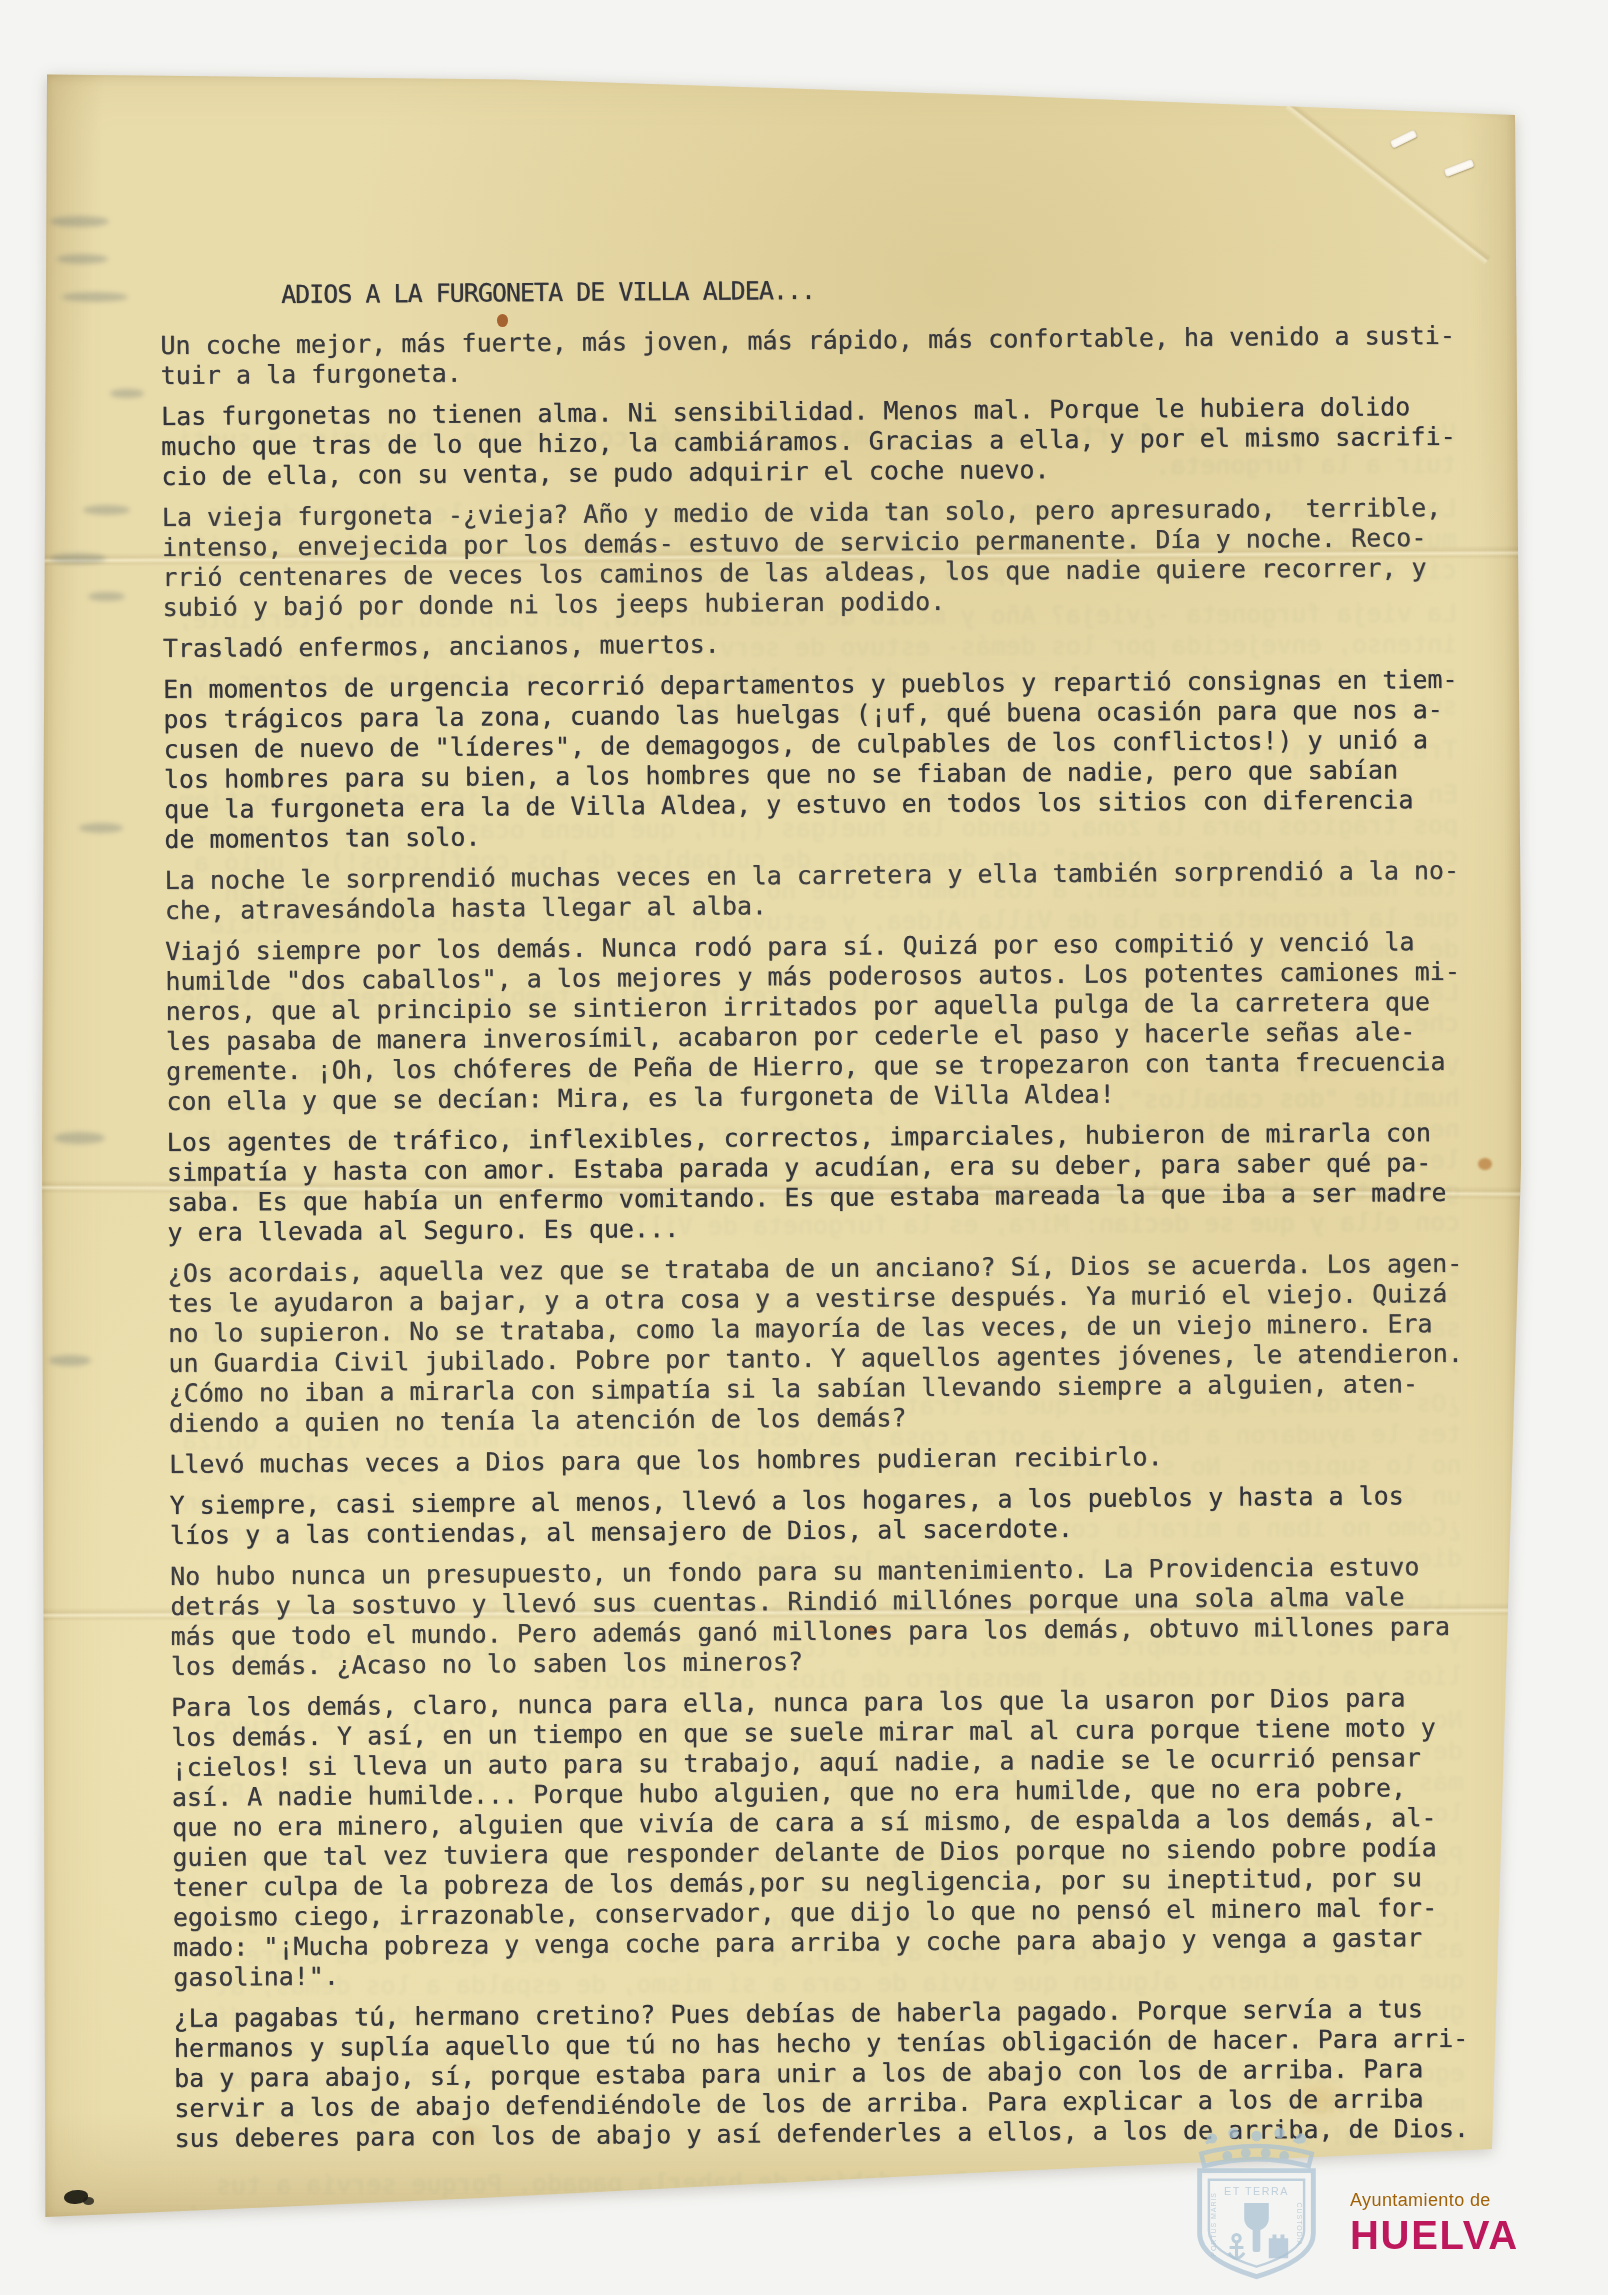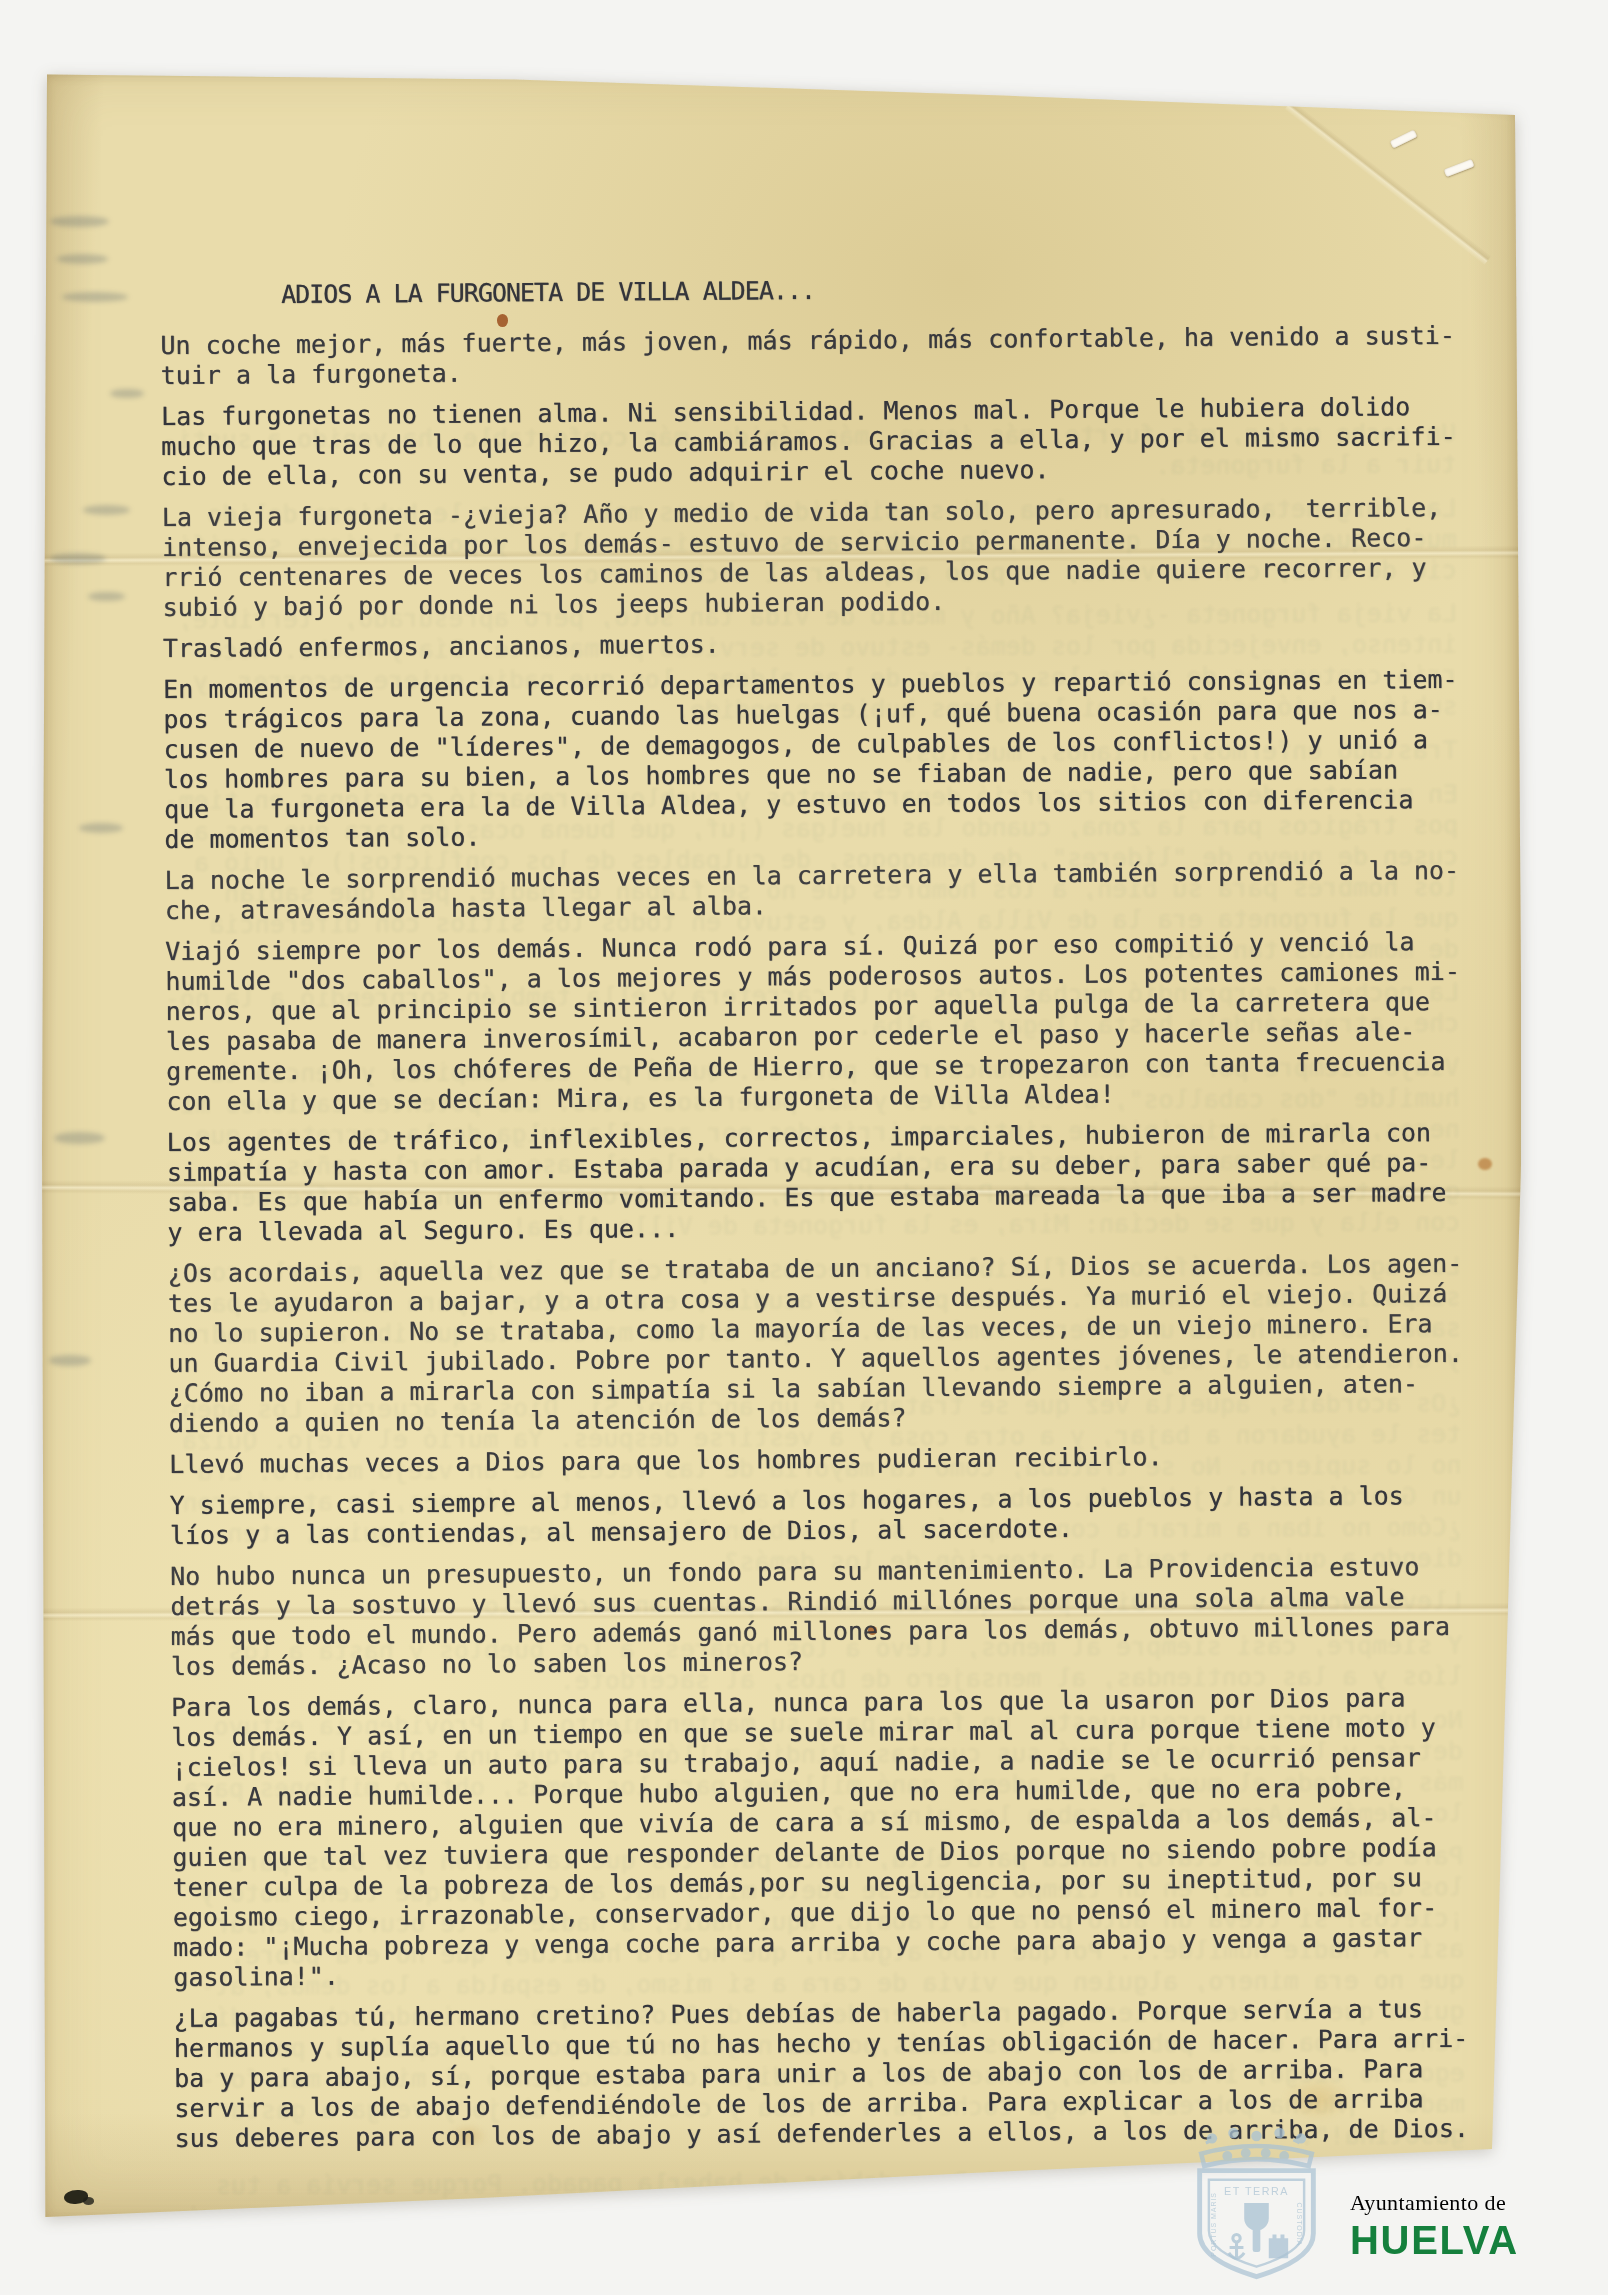--- a/index.html
+++ b/index.html
@@ -63,22 +63,22 @@
     margin:0 0 20px 121px;}
   .para{margin:0 0 11px 0;}
   .para:nth-child(3n){opacity:.94;}
   .para:nth-child(3n+1){opacity:.97;}
   .tline{display:block;white-space:pre;}
   .footer-mark{margin:13.5px 0 0 1024px;letter-spacing:5px;}
 
   .watermark{position:absolute;left:1157px;top:2116px;width:406px;height:179px;pointer-events:none;}
   .wm-shield{position:absolute;left:15px;top:6.8px;}
   .wm-text{position:absolute;left:193px;top:74px;width:211px;color:#b7c9d4;}
-  .wm-line1{font-size:22px;letter-spacing:0.4px;color:#000000;font-family:Liberation Serif, serif;}
-  .wm-line2{font-size:40px;font-weight:bold;letter-spacing:1.7px;color:#15803d;margin-top:1.7px;}
+  .wm-line1{font-size:18px;letter-spacing:0.4px;color:#a16207;}
+  .wm-line2{font-size:40px;font-weight:bold;letter-spacing:1.7px;color:#be185d;margin-top:1.7px;}
 </style>
 </head>
 <body>
 
 <div class="paper-wrap">
   <div class="paper">
 
     <div class="bleed" id="bleed-layer">
         <p class="para">
           <span class="tline">Un coche mejor, más fuerte, más joven, más rápido, más confortable, ha venido a susti-</span>

